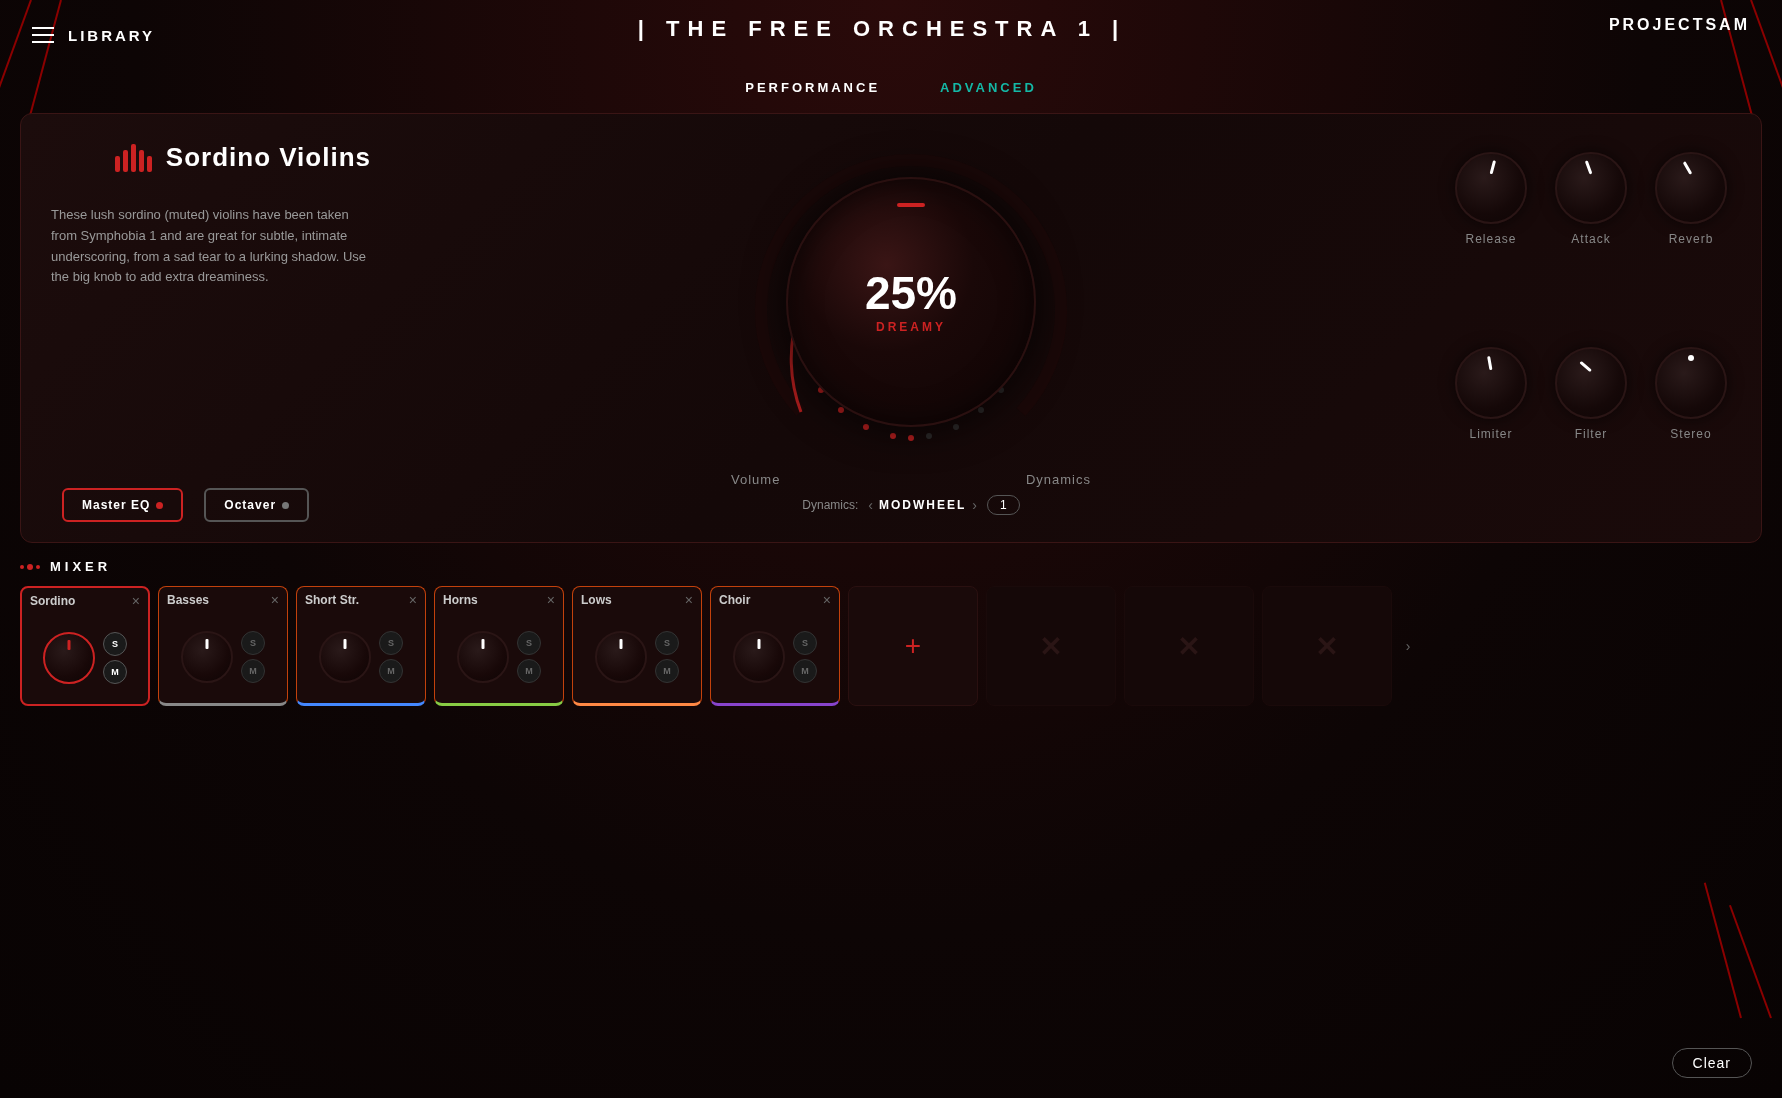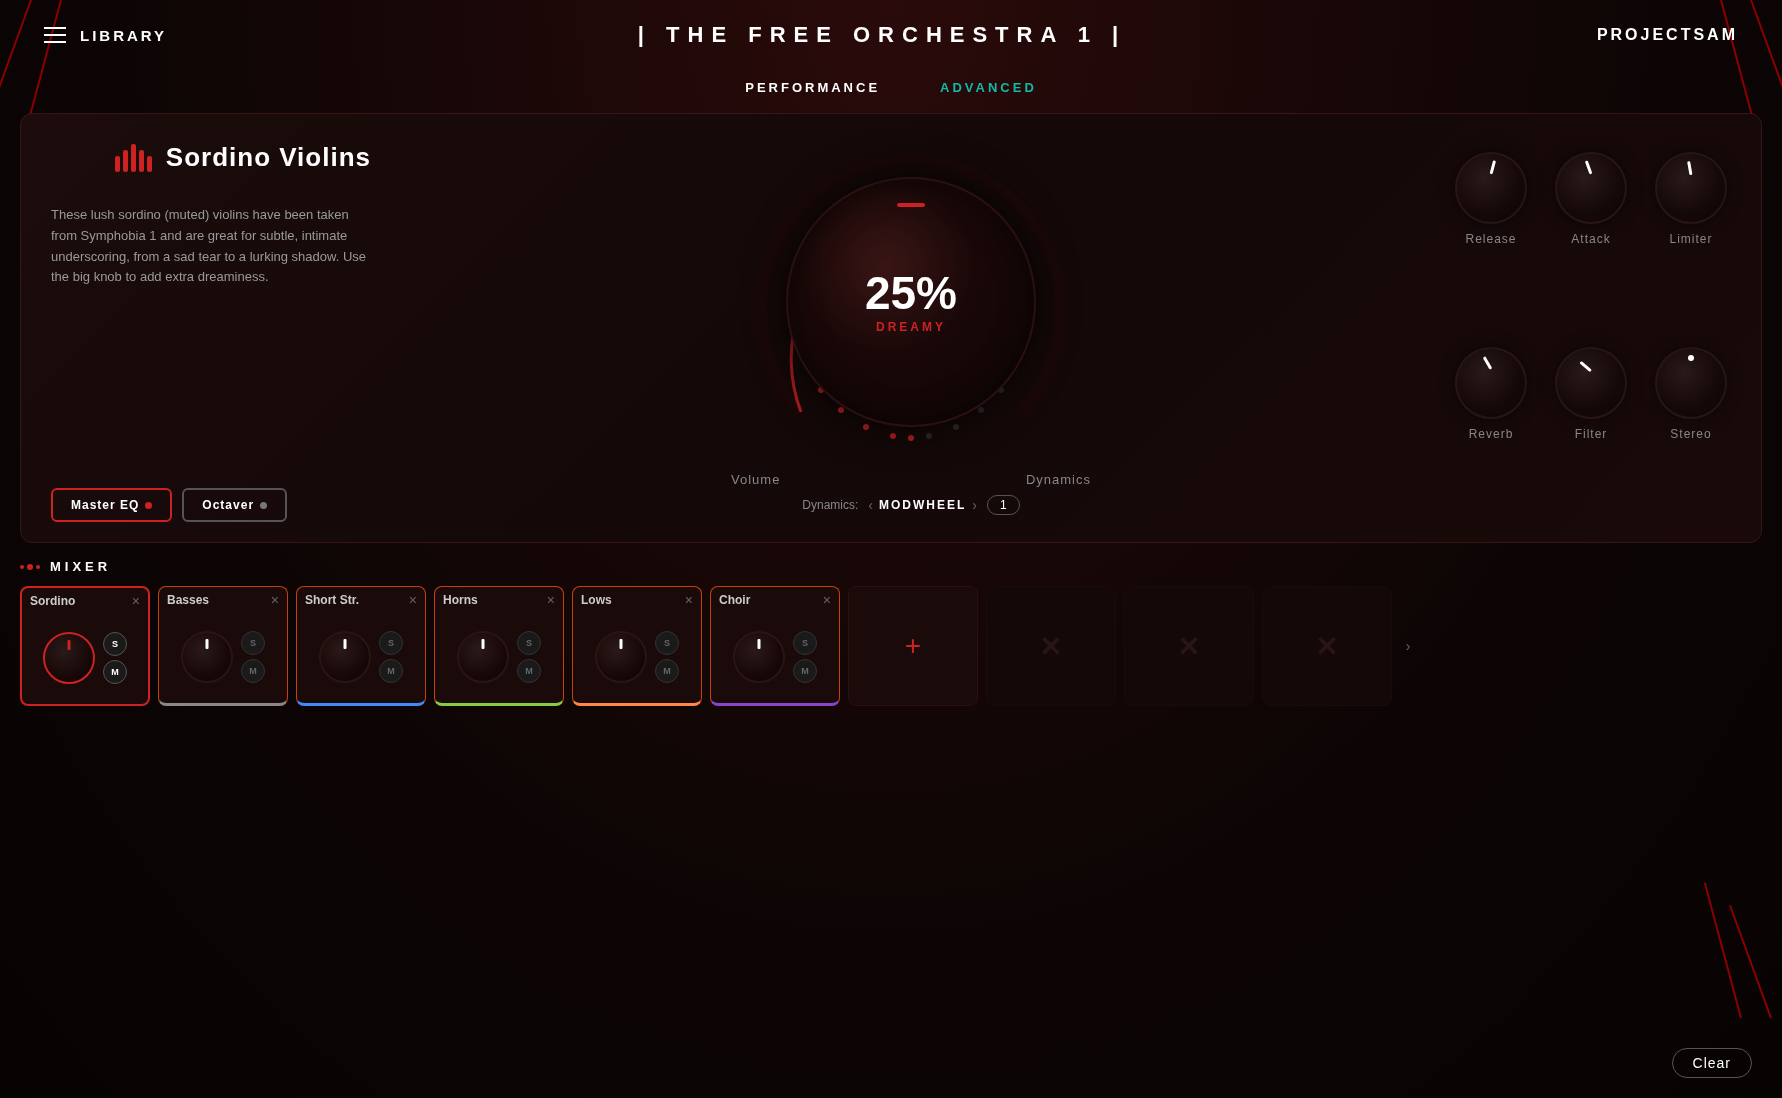--- a/index.html
+++ b/index.html
@@ -37,23 +37,22 @@
     .cl-tr-1 { top: 0; right: 60px; width: 2px; height: 120px; transform: rotate(-15deg); transform-origin: top center; }
     .cl-tr-2 { top: 0; right: 30px; width: 2px; height: 160px; transform: rotate(-20deg); transform-origin: top center; }
     .cl-br-1 { bottom: 80px; right: 10px; width: 2px; height: 120px; transform: rotate(-20deg); transform-origin: bottom center; }
     .cl-br-2 { bottom: 80px; right: 40px; width: 2px; height: 140px; transform: rotate(-15deg); transform-origin: bottom center; }
 
     
     .header {
       position: relative;
       z-index: 10;
       display: flex;
-      align-items: center;
       justify-content: space-between;
-      padding: 16px 44px;
+      padding: 16px 32px;
       height: 70px;
     }
     .header-left {
       display: flex;
       align-items: center;
       gap: 14px;
     }
     .hamburger-icon {
       display: flex;
       flex-direction: column;
@@ -173,20 +172,21 @@
       font-size: 12px;
       font-weight: bold;
       letter-spacing: 1px;
       cursor: pointer;
       border: 2px solid #cc2222;
       background: transparent;
       color: #fff;
       display: flex;
       align-items: center;
       gap: 6px;
+      margin-left: 11px;
     }
     .inst-btn .dot {
       width: 7px;
       height: 7px;
       border-radius: 50%;
       background: #cc2222;
     }
     .inst-btn.octaver {
       border-color: #555;
     }
@@ -678,32 +678,32 @@
       <span class="small-knob-label">Release</span>
     </div>
 
     <div class="small-knob-group sk-attack">
       <div class="small-knob">
         <div class="small-knob-line"></div>
       </div>
       <span class="small-knob-label">Attack</span>
     </div>
 
+    <div class="small-knob-group sk-reverb">
+      <div class="small-knob">
+        <div class="small-knob-line"></div>
+      </div>
+      <span class="small-knob-label">Reverb</span>
+    </div>
+
     <div class="small-knob-group sk-limiter">
       <div class="small-knob">
         <div class="small-knob-line" style="transform: translateX(-50%) rotate(-10deg); transform-origin: bottom center;"></div>
       </div>
       <span class="small-knob-label">Limiter</span>
-    </div>
-
-    <div class="small-knob-group sk-reverb">
-      <div class="small-knob">
-        <div class="small-knob-line"></div>
-      </div>
-      <span class="small-knob-label">Reverb</span>
     </div>
 
     <div class="small-knob-group sk-filter">
       <div class="small-knob">
         <div class="small-knob-line" style="transform: translateX(-50%) rotate(-50deg); transform-origin: bottom center;"></div>
       </div>
       <span class="small-knob-label">Filter</span>
     </div>
 
     <div class="small-knob-group sk-stereo">

